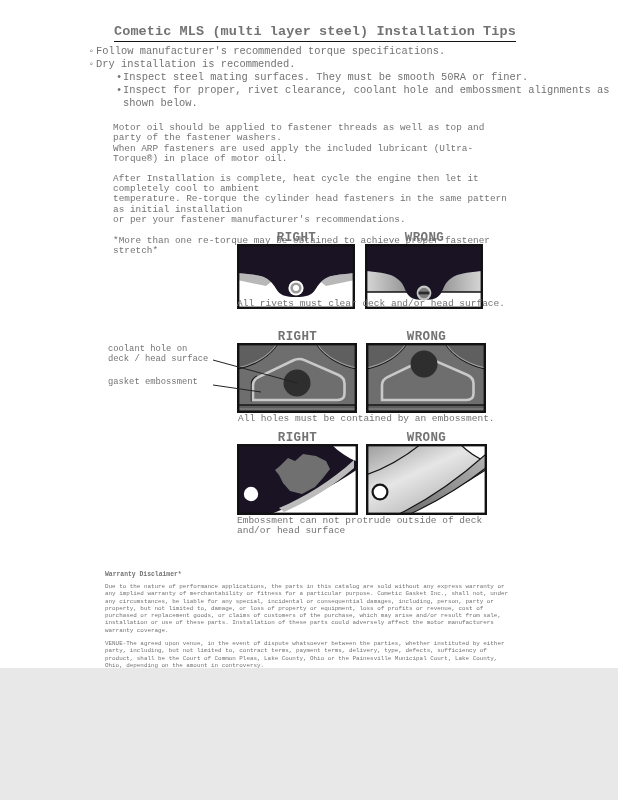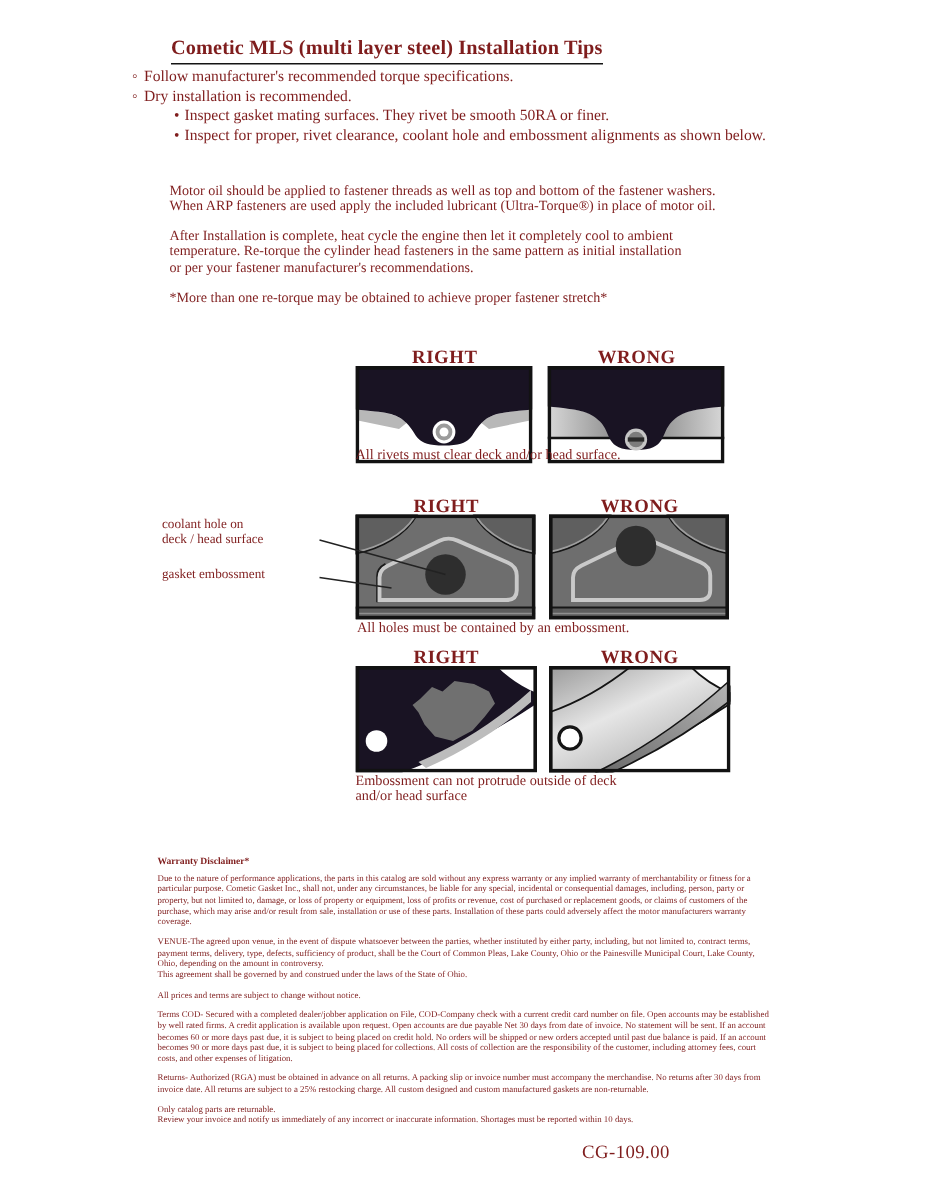--- a/index.html
+++ b/index.html
@@ -1,18 +1,18 @@
 <!DOCTYPE html>
 <html><head>
 <meta charset="utf-8">
 <style>
   html,body{margin:0;padding:0;background:#e8e8e8;}
   .page{
-    position:relative;width:618px;height:800px;margin:0 auto;background:#ffffff;
-    font-family:Liberation Serif, serif;color:#7f1d1d;overflow:hidden;
+    position:relative;width:618px;height:668px;margin:0 auto;background:#ffffff;
+    font-family:Liberation Mono, monospace;color:#737373;overflow:hidden;
   }
   .pre{white-space:pre-line;}
   .title{
     position:absolute;left:114px;top:24px;font-size:13.5px;font-weight:bold;
     border-bottom:1.6px solid #141414;padding-bottom:2px;letter-spacing:0.1px;
   }
   .bullets{position:absolute;left:88px;top:45px;font-size:10.4px;line-height:13px;}
   .b1{position:relative;padding-left:8px;}
   .b1::before{content:"◦";position:absolute;left:0;top:-0.5px;}
   .sub{margin-left:28px;}
@@ -43,27 +43,27 @@
 <body>
 
 <div class="page">
 
   <div class="title">Cometic MLS (multi layer steel) Installation Tips</div>
 
   <div class="bullets">
     <div class="b1">Follow manufacturer's recommended torque specifications.</div>
     <div class="b1">Dry installation is recommended.</div>
     <div class="sub">
-      <div class="b2">Inspect gasket mating surfaces.  They rivet be smooth 50RA or finer.</div>
+      <div class="b2">Inspect steel mating surfaces.  They must be smooth 50RA or finer.</div>
       <div class="b2">Inspect for proper, rivet clearance, coolant hole and embossment alignments as shown below.</div>
     </div>
   </div>
 
   <div class="diesel">
-    <p class="p1 pre">Motor oil should be applied to fastener threads as well as top and bottom of the fastener washers.
+    <p class="p1 pre">Motor oil should be applied to fastener threads as well as top and party of the fastener washers.
 When ARP fasteners are used apply the included lubricant (Ultra-Torque®) in place of motor oil.</p>
     <p class="p2 pre">After Installation is complete, heat cycle the engine then let it completely cool to ambient
 temperature. Re-torque the cylinder head fasteners in the same pattern as initial installation
 or per your fastener manufacturer's recommendations.</p>
     <p class="note">*More than one re-torque may be obtained to achieve proper fastener stretch*</p>
   </div>
 
   <div class="dlabel" style="left:236px;top:231px;">RIGHT</div>
   <div class="dlabel" style="left:364px;top:231px;">WRONG</div>
 

